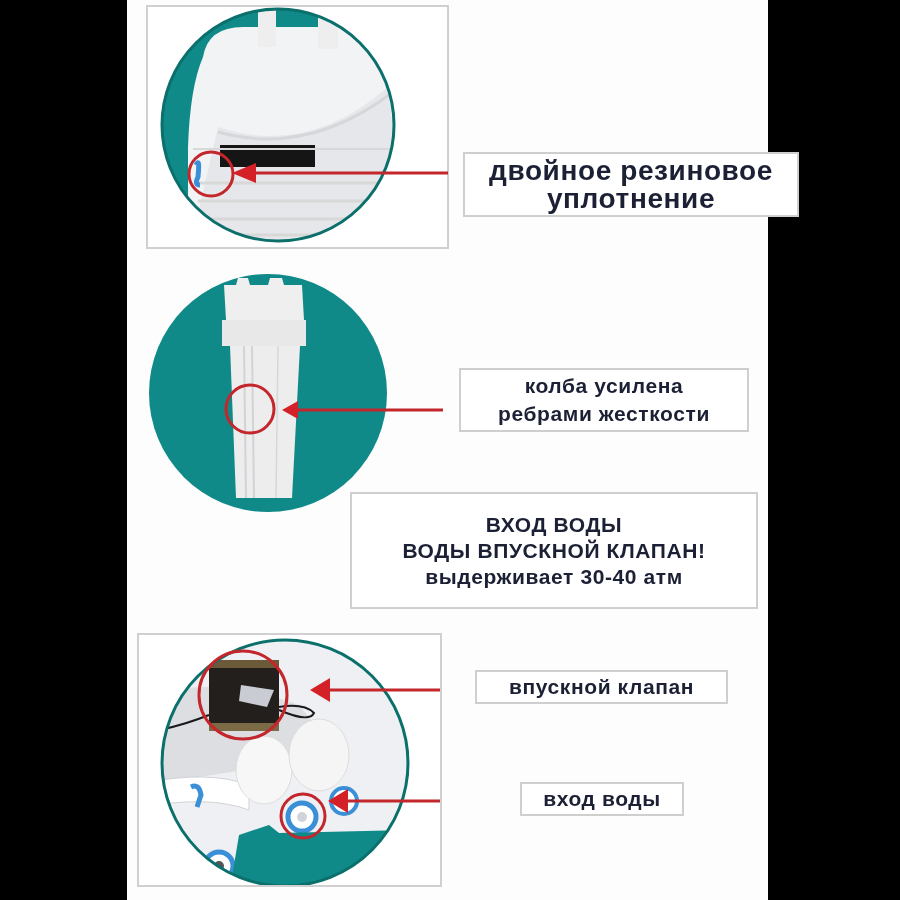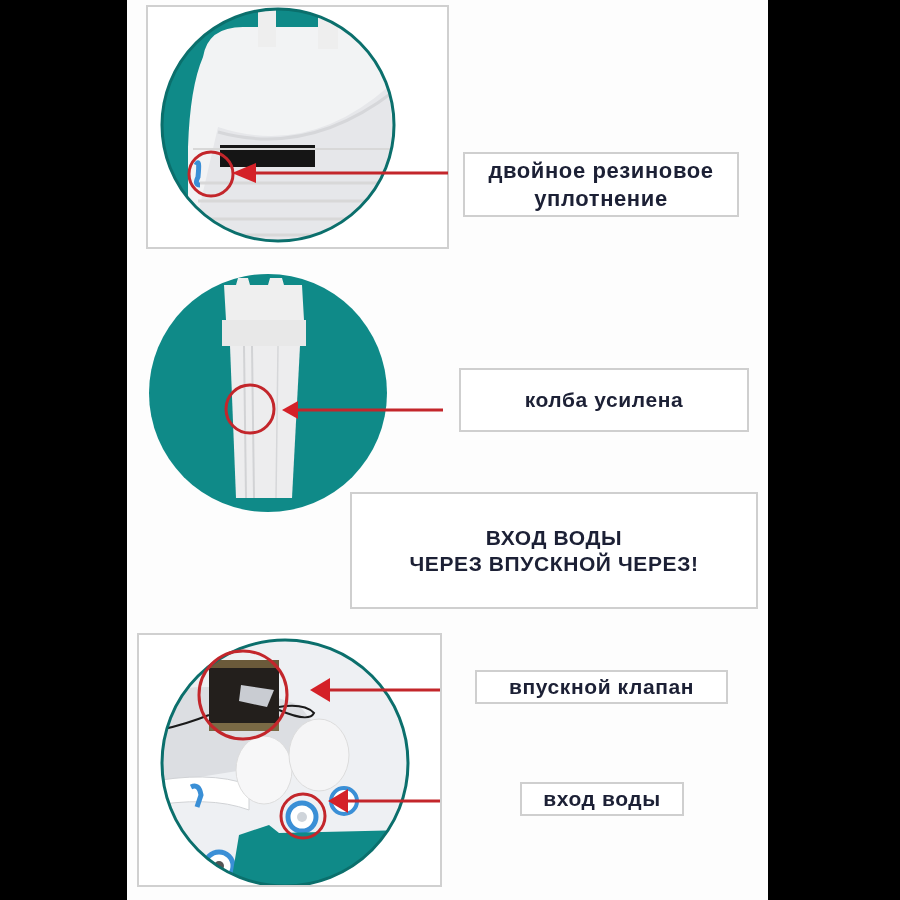--- a/index.html
+++ b/index.html
@@ -65,21 +65,21 @@
     </g>
     <circle cx="130" cy="118" r="116" fill="none" stroke="#0b6f6c" stroke-width="3"></circle>
 
     <circle cx="63" cy="167" r="22" fill="none" stroke="#c3262b" stroke-width="3"></circle>
   </svg>
 </div>
 <svg width="900" height="900" style="pointer-events:none;">
   <line x1="448" y1="173" x2="248" y2="173" stroke="#c3262b" stroke-width="3"></line>
   <polygon points="232,173 256,163 256,183" fill="#d42128"></polygon>
 </svg>
-<div class="label-box" style="left:463px;top:152px;width:276px;height:65px;font-size:22px;line-height:28px;">
+<div class="label-box" style="left:463px;top:152px;width:336px;height:65px;font-size:28px;line-height:28px;">
   <span>двойное резиновое</span>
   <span>уплотнение</span>
 </div>
 
 <svg width="900" height="900">
   <defs>
     <clipPath id="c2">
         <circle cx="268" cy="393" r="119"></circle>
       </clipPath>
   </defs>
@@ -93,25 +93,27 @@
     <line x1="244" y1="346" x2="246" y2="498" stroke="#d2d3d5" stroke-width="2"></line>
     <line x1="252" y1="346" x2="254" y2="498" stroke="#d2d3d5" stroke-width="2"></line>
     <line x1="278" y1="346" x2="276" y2="498" stroke="#d6d7d9" stroke-width="1.5"></line>
   </g>
   <circle cx="250" cy="409" r="24" fill="none" stroke="#c3262b" stroke-width="3"></circle>
   <line x1="443" y1="410" x2="296" y2="410" stroke="#c3262b" stroke-width="3"></line>
   <polygon points="282,410 298,401 298,419" fill="#d42128"></polygon>
 </svg>
 <div class="label-box" style="left:459px;top:368px;width:290px;height:64px;font-size:21px;line-height:28px;">
   <span>колба усилена</span>
+  <span>ребрами жесткости</span>
 </div>
 
 <div class="label-box" style="left:350px;top:492px;width:408px;height:117px;font-size:21px;line-height:26px;">
   <span>ВХОД ВОДЫ</span>
-  <span>ЧЕРЕЗ ВПУСКНОЙ ЧЕРЕЗ!</span>
+  <span>ВОДЫ ВПУСКНОЙ КЛАПАН!</span>
+  <span>выдерживает 30-40 атм</span>
 </div>
 
 <div class="frame" style="left:137px;top:633px;width:305px;height:254px;">
   <svg width="305" height="254">
     <defs>
       <clipPath id="c3">
           <circle cx="146" cy="128" r="123"></circle>
         </clipPath>
     </defs>
     <circle cx="146" cy="128" r="123" fill="#eef0f3"></circle>

